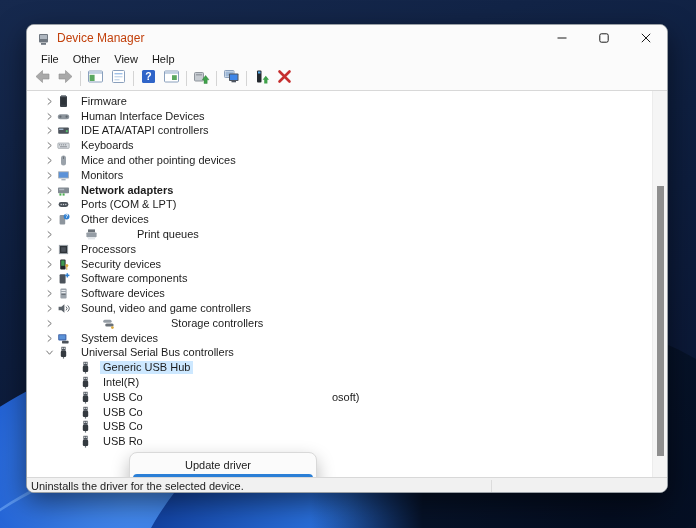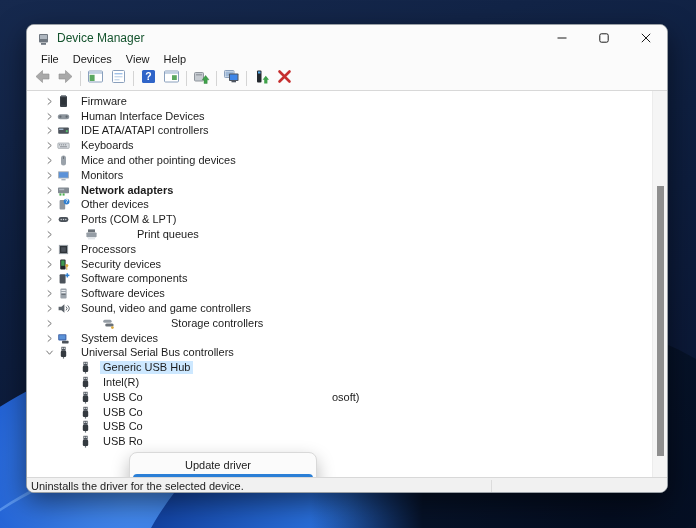--- a/index.html
+++ b/index.html
@@ -14,21 +14,21 @@
   .ribbon-c{left:-60px;bottom:-120px;width:780px;height:240px;border-radius:50%;transform:rotate(-9deg);
     border-top:5px solid rgba(130,185,255,0.5);}
   .swirl-dark{right:-140px;bottom:-230px;width:560px;height:440px;border-radius:50%;transform:rotate(14deg);
     background:radial-gradient(circle at 58% 42%,#040d20 0%,#061228 45%,rgba(6,18,40,0) 72%);}
 
   
   .window{position:absolute;left:26px;top:24px;width:642px;height:469px;background:#fbfbfb;
     border:1px solid #9aa0a6;border-radius:8px;box-shadow:0 10px 28px rgba(0,0,0,0.5);box-sizing:border-box;overflow:hidden;}
   .titlebar{position:relative;height:26px;display:flex;align-items:center;background:#fbfbfb;}
   .app-icon{width:13px;height:13px;margin-left:10px;flex:0 0 auto;}
-  .title-text{margin-left:7px;font-size:12px;color:#14532d;}
+  .title-text{margin-left:7px;font-size:12px;color:#c2410c;}
   .caption-buttons{position:absolute;right:0;top:0;height:26px;display:flex;}
   .cap-btn{width:42px;height:26px;display:flex;align-items:center;justify-content:center;}
   .cap-btn svg{width:10px;height:10px;}
 
   .menubar{height:16px;display:flex;align-items:center;padding-left:7px;background:#fbfbfb;font-size:11px;color:#191919;}
   .menu-item{padding:1px 7px;border-radius:3px;}
 
   .toolbar{height:24px;display:flex;align-items:center;padding-left:4px;background:#fbfbfb;border-bottom:1px solid #d8d8d8;box-sizing:border-box;}
   .tb-btn{width:23px;height:20px;display:flex;align-items:center;justify-content:center;border-radius:3px;}
   .tb-btn svg{width:17px;height:17px;}
@@ -89,21 +89,21 @@
           <div class="cap-btn">
             <span><svg viewBox="0 0 10 10">
                 <path d="M0.8 0.8 L9.2 9.2 M9.2 0.8 L0.8 9.2" stroke="#1a1a1a" stroke-width="1" fill="none"></path>
               </svg></span>
           </div>
         </div>
     </div>
 
     <div class="menubar" id="menubar">
         <span class="menu-item">File</span>
-        <span class="menu-item">Devices</span>
+        <span class="menu-item">Other</span>
         <span class="menu-item">View</span>
         <span class="menu-item">Help</span>
       </div>
 
     <div class="toolbar" id="toolbar">
         <div class="tb-btn">
           <span><svg viewBox="0 0 17 17">
               <path d="M8.5 2.5 L2 8.5 L8.5 14.5 L8.5 11 L15 11 L15 6 L8.5 6 Z" fill="#a9a9a9" stroke="#8f8f8f" stroke-width="0.6"></path>
             </svg></span>
         </div>
@@ -271,39 +271,39 @@
               </svg></span>
             <span class="lbl">Network adapters</span>
           </div>
           <div class="tree-row" style="padding-left: 14px;">
             <span class="chev">
               <svg viewBox="0 0 8 10">
                 <path d="M2 1.5 L6 5 L2 8.5" fill="none" stroke="#6f6f6f" stroke-width="1.1"></path>
               </svg>
             </span>
             <span class="nodeicon"><svg viewBox="0 0 13 13">
-                <rect x="2.6" y="2" width="5.6" height="9.4" rx="1" fill="#8d959d"></rect>
-                <circle cx="9.6" cy="3.6" r="2.9" fill="#2f7fd0"></circle>
-                <text x="9.6" y="5.3" font-size="4.8" font-family="Liberation Sans,sans-serif" font-weight="bold" fill="#ffffff" text-anchor="middle">?</text>
-              </svg></span>
-            <span class="lbl">Other devices</span>
-          </div>
-          <div class="tree-row" style="padding-left: 14px;">
-            <span class="chev">
-              <svg viewBox="0 0 8 10">
-                <path d="M2 1.5 L6 5 L2 8.5" fill="none" stroke="#6f6f6f" stroke-width="1.1"></path>
-              </svg>
-            </span>
-            <span class="nodeicon"><svg viewBox="0 0 13 13">
                 <rect x="1.6" y="4" width="9.8" height="5" rx="2.4" fill="#4b525a"></rect>
                 <circle cx="4.2" cy="6.5" r="0.7" fill="#cfd4d9"></circle>
                 <circle cx="6.5" cy="6.5" r="0.7" fill="#cfd4d9"></circle>
                 <circle cx="8.8" cy="6.5" r="0.7" fill="#cfd4d9"></circle>
               </svg></span>
             <span class="lbl">Ports (COM &amp; LPT)</span>
+          </div>
+          <div class="tree-row" style="padding-left: 14px;">
+            <span class="chev">
+              <svg viewBox="0 0 8 10">
+                <path d="M2 1.5 L6 5 L2 8.5" fill="none" stroke="#6f6f6f" stroke-width="1.1"></path>
+              </svg>
+            </span>
+            <span class="nodeicon"><svg viewBox="0 0 13 13">
+                <rect x="2.6" y="2" width="5.6" height="9.4" rx="1" fill="#8d959d"></rect>
+                <circle cx="9.6" cy="3.6" r="2.9" fill="#2f7fd0"></circle>
+                <text x="9.6" y="5.3" font-size="4.8" font-family="Liberation Sans,sans-serif" font-weight="bold" fill="#ffffff" text-anchor="middle">?</text>
+              </svg></span>
+            <span class="lbl">Other devices</span>
           </div>
           <div class="tree-row" style="padding-left: 14px; gap: 28px;">
             <span class="chev">
               <svg viewBox="0 0 8 10">
                 <path d="M2 1.5 L6 5 L2 8.5" fill="none" stroke="#6f6f6f" stroke-width="1.1"></path>
               </svg>
             </span>
             <span class="nodeicon"><svg viewBox="0 0 13 13">
                 <rect x="3" y="1.4" width="7" height="3" fill="#6b7279"></rect>
                 <rect x="1.4" y="4.4" width="10.2" height="4.8" rx="0.8" fill="#959da5"></rect>

